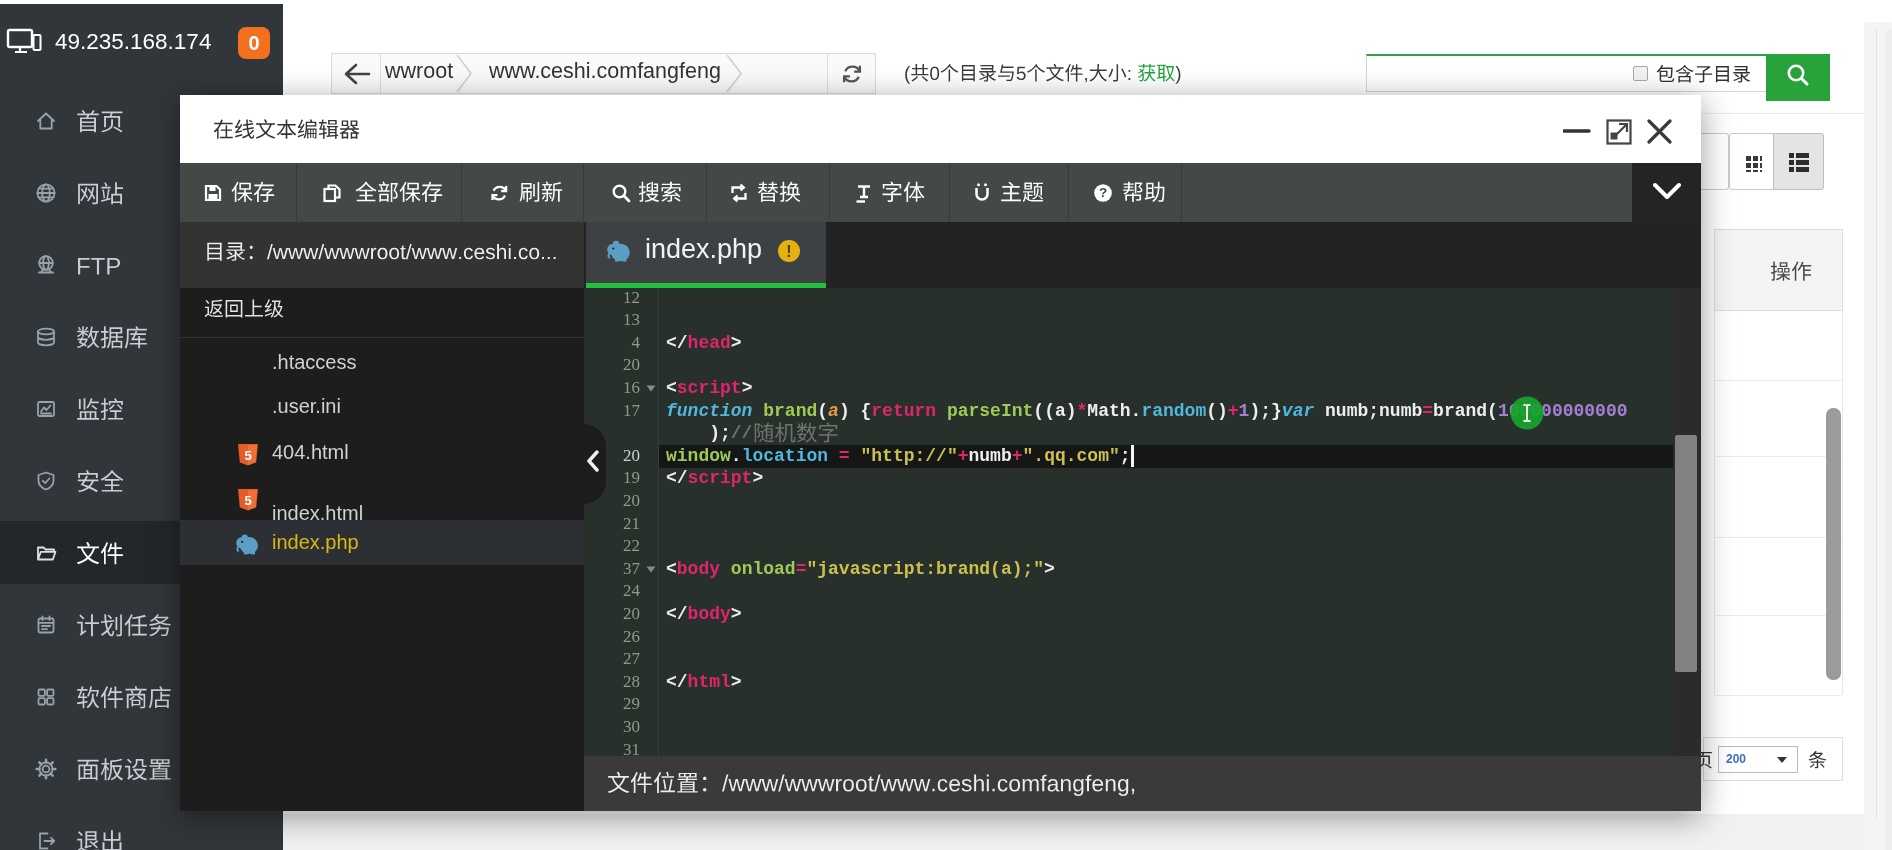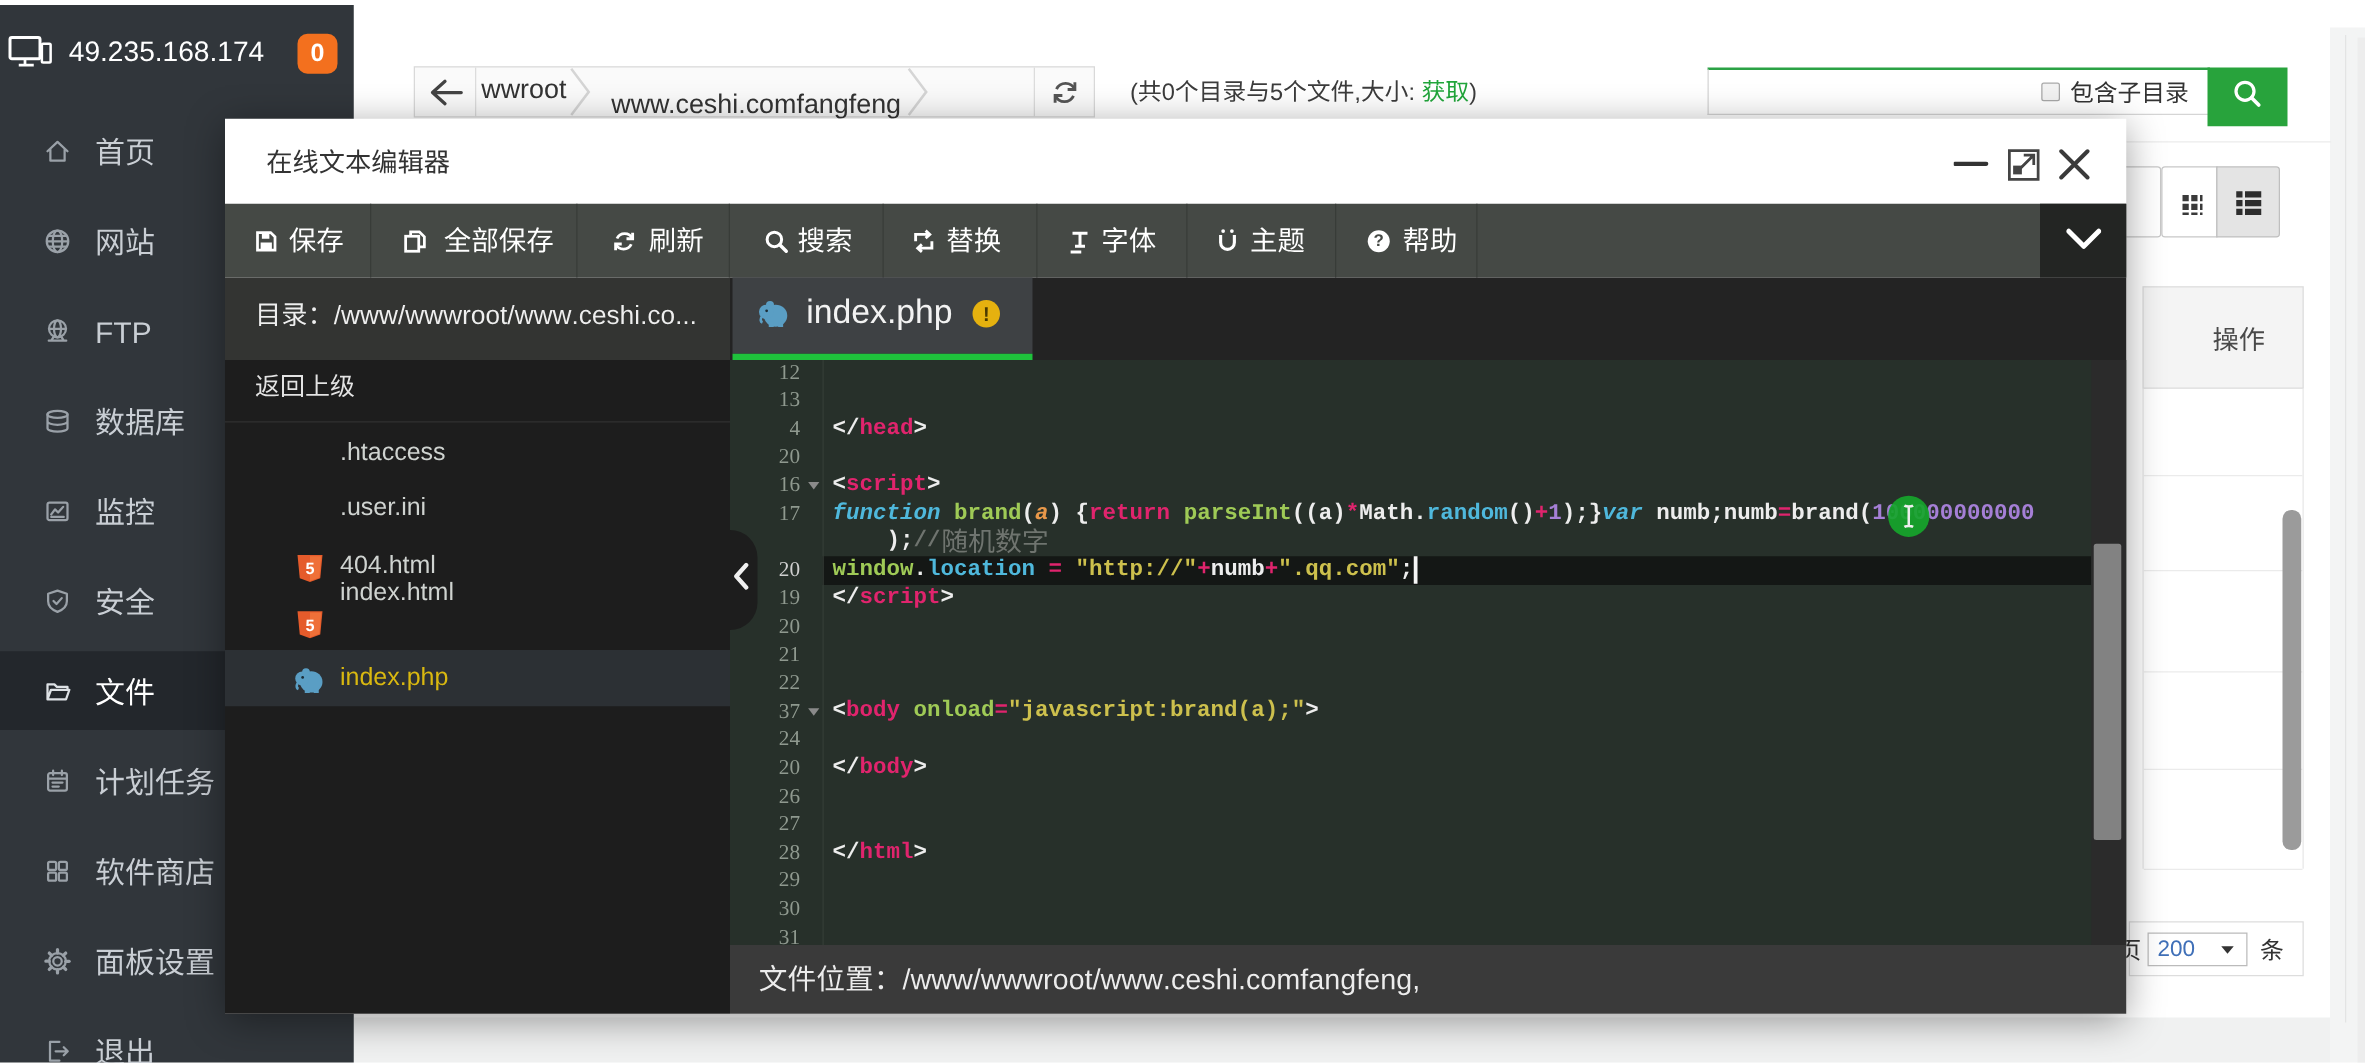--- a/index.html
+++ b/index.html
@@ -130,21 +130,21 @@
     </svg>
     <div style="position:absolute;left:331px;top:53px;width:545px;height:41px;background:#fafafa;border:1px solid #d9d9d9;box-sizing:border-box"></div>
     <svg style="position:absolute;left:342px;top:63px;" width="30" height="22" viewBox="0 0 30 22">
       <path d="M14 2 L4 11 L14 20 M4 11 H27" stroke="#444" stroke-width="2.6" fill="none" stroke-linecap="round" stroke-linejoin="round"></path>
     </svg>
     <div style="position:absolute;left:380px;top:54px;width:1px;height:39px;background:#dcdcdc;"></div>
     <div style="position:absolute;left:385px;top:60.5px;font-family:'Liberation Sans',monospace;font-size:21.5px;font-weight:400;color:#333;line-height:21.5px;white-space:pre;">wwroot</div>
     <svg style="position:absolute;left:455px;top:54px;" width="20" height="39" viewBox="0 0 20 39">
       <path d="M2 1 L16 19.5 L2 38" stroke="#d5d5d5" stroke-width="2" fill="none"></path>
     </svg>
-    <div style="position:absolute;left:489px;top:60.5px;font-family:'Liberation Sans',monospace;font-size:21.5px;font-weight:400;color:#333;line-height:21.5px;white-space:pre;margin-top:12px;">www.ceshi.comfangfeng</div>
+    <div style="position:absolute;left:489px;top:60.5px;font-family:'Liberation Sans',monospace;font-size:21.5px;font-weight:400;color:#333;line-height:21.5px;white-space:pre;">www.ceshi.comfangfeng</div>
     <svg style="position:absolute;left:725px;top:54px;" width="20" height="39" viewBox="0 0 20 39">
       <path d="M2 1 L16 19.5 L2 38" stroke="#d5d5d5" stroke-width="2" fill="none"></path>
     </svg>
     <div style="position:absolute;left:827px;top:54px;width:1px;height:39px;background:#dcdcdc;"></div>
     <svg style="position:absolute;left:840px;top:62px;" width="24" height="24" viewBox="0 0 24 24">
       <path d="M19.7 9.3 A8 8 0 0 0 5.2 9.3 M4.3 14.7 A8 8 0 0 0 18.8 14.7" stroke="#555" stroke-width="2.3" fill="none"></path>
       <path d="M19.9 3.8 V9.6 H14.1 M4.1 20.2 V14.4 H9.9" stroke="#555" stroke-width="2.3" fill="none"></path>
     </svg>
     <svg style="position:absolute;left:904px;top:59.1px;overflow:visible" width="280" height="29" viewBox="0 -20.9 280 29">
       <path transform="translate(0.0 0)" d="M1.2 -4.9Q1.2 -7.6 2.0 -9.8Q2.9 -11.9 4.6 -13.8H6.2Q4.5 -11.8 3.7 -9.7Q2.9 -7.5 2.9 -4.9Q2.9 -2.3 3.7 -0.2Q4.5 2.0 6.2 3.9H4.6Q2.8 2.0 2.0 -0.1Q1.2 -2.2 1.2 -4.9Z M17.5 -2.9C19.3 -1.5 21.6 0.4 22.7 1.5L24.1 0.6C22.9 -0.5 20.5 -2.3 18.7 -3.6ZM12.6 -3.6C11.5 -2.1 9.4 -0.5 7.5 0.5C7.8 0.8 8.3 1.2 8.6 1.5C10.5 0.4 12.7 -1.3 14.1 -3.0ZM8.0 -11.9V-10.6H11.6V-6.0H7.2V-4.7H24.5V-6.0H20.0V-10.6H23.8V-11.9H20.0V-15.8H18.5V-11.9H13.1V-15.8H11.6V-11.9ZM13.1 -6.0V-10.6H18.5V-6.0Z M35.2 -6.5Q35.2 -3.3 34.0 -1.5Q32.8 0.2 30.6 0.2Q28.3 0.2 27.2 -1.5Q26.1 -3.2 26.1 -6.5Q26.1 -9.9 27.2 -11.6Q28.3 -13.3 30.6 -13.3Q33.0 -13.3 34.1 -11.6Q35.2 -9.9 35.2 -6.5ZM33.5 -6.5Q33.5 -9.4 32.8 -10.6Q32.1 -11.9 30.6 -11.9Q29.1 -11.9 28.4 -10.7Q27.8 -9.4 27.8 -6.5Q27.8 -3.8 28.4 -2.5Q29.1 -1.2 30.6 -1.2Q32.1 -1.2 32.8 -2.5Q33.5 -3.8 33.5 -6.5Z M44.6 -10.4V1.5H46.1V-10.4ZM45.5 -16.0C43.6 -12.8 40.2 -10.0 36.6 -8.5C37.0 -8.1 37.4 -7.6 37.6 -7.2C40.5 -8.6 43.4 -10.8 45.4 -13.4C47.9 -10.4 50.4 -8.6 53.3 -7.1C53.5 -7.6 53.9 -8.1 54.3 -8.4C51.4 -9.9 48.7 -11.6 46.2 -14.6L46.8 -15.4Z M59.3 -8.9H69.3V-5.8H59.3ZM59.3 -10.3V-13.4H69.3V-10.3ZM59.3 -4.4H69.3V-1.3H59.3ZM57.9 -14.8V1.4H59.3V0.1H69.3V1.4H70.8V-14.8Z M76.4 -6.0C77.7 -5.3 79.2 -4.3 79.9 -3.5L80.9 -4.5C80.1 -5.2 78.6 -6.3 77.4 -6.9ZM76.4 -14.9V-13.6H88.0L87.9 -11.8H77.0V-10.5H87.8L87.7 -8.8H75.2V-7.5H82.7V-4.0C79.9 -2.9 77.0 -1.7 75.2 -1.0L75.9 0.2C77.8 -0.6 80.3 -1.6 82.7 -2.7V-0.0C82.7 0.2 82.6 0.3 82.3 0.3C82.0 0.3 80.9 0.3 79.8 0.3C80.0 0.7 80.2 1.2 80.3 1.6C81.7 1.6 82.7 1.6 83.3 1.3C83.9 1.1 84.1 0.8 84.1 -0.0V-4.5C85.7 -2.0 88.1 -0.2 91.1 0.8C91.3 0.4 91.7 -0.2 92.0 -0.5C89.9 -1.0 88.2 -2.0 86.7 -3.4C87.9 -4.1 89.4 -5.2 90.5 -6.1L89.3 -7.0C88.4 -6.2 87.0 -5.1 85.8 -4.3C85.1 -5.1 84.6 -6.0 84.1 -6.9V-7.5H91.8V-8.8H89.2C89.3 -10.7 89.5 -13.1 89.5 -14.9L88.4 -15.0L88.1 -14.9Z M94.0 -4.5V-3.2H105.8V-4.5ZM97.9 -15.5C97.4 -12.9 96.6 -9.3 96.0 -7.2L97.2 -7.2H97.5H108.2C107.8 -2.9 107.3 -0.9 106.6 -0.3C106.3 -0.1 106.1 -0.1 105.6 -0.1C105.1 -0.1 103.6 -0.1 102.1 -0.2C102.4 0.2 102.6 0.8 102.6 1.2C104.0 1.3 105.3 1.3 106.0 1.3C106.8 1.2 107.3 1.1 107.8 0.6C108.7 -0.2 109.2 -2.4 109.8 -7.8C109.8 -8.1 109.8 -8.5 109.8 -8.5H97.9C98.1 -9.6 98.3 -10.8 98.6 -12.0H109.5V-13.3H98.9L99.3 -15.4Z M121.7 -4.3Q121.7 -2.2 120.4 -1.0Q119.2 0.2 117.0 0.2Q115.2 0.2 114.1 -0.6Q113.0 -1.4 112.7 -2.9L114.3 -3.1Q114.9 -1.2 117.1 -1.2Q118.4 -1.2 119.2 -2.0Q119.9 -2.8 119.9 -4.2Q119.9 -5.5 119.2 -6.2Q118.4 -7.0 117.1 -7.0Q116.4 -7.0 115.8 -6.8Q115.3 -6.5 114.7 -6.0H113.0L113.5 -13.1H120.9V-11.7H115.0L114.7 -7.5Q115.8 -8.3 117.4 -8.3Q119.4 -8.3 120.5 -7.2Q121.7 -6.1 121.7 -4.3Z M131.2 -10.4V1.5H132.7V-10.4ZM132.1 -16.0C130.2 -12.8 126.7 -10.0 123.1 -8.5C123.5 -8.1 123.9 -7.6 124.2 -7.2C127.1 -8.6 129.9 -10.8 132.0 -13.4C134.5 -10.4 137.0 -8.6 139.8 -7.1C140.1 -7.6 140.5 -8.1 140.9 -8.4C137.9 -9.9 135.2 -11.6 132.8 -14.6L133.3 -15.4Z M149.5 -15.6C150.1 -14.7 150.7 -13.4 150.9 -12.7L152.5 -13.2C152.2 -13.9 151.5 -15.2 151.0 -16.1ZM142.4 -12.6V-11.2H145.4C146.5 -8.3 148.0 -5.8 150.0 -3.8C147.9 -2.1 145.3 -0.8 142.1 0.1C142.4 0.5 142.9 1.1 143.0 1.5C146.2 0.5 148.9 -0.9 151.0 -2.8C153.1 -0.9 155.7 0.5 158.8 1.4C159.1 1.0 159.5 0.4 159.8 0.1C156.8 -0.7 154.2 -2.0 152.1 -3.8C154.0 -5.8 155.5 -8.2 156.6 -11.2H159.6V-12.6ZM151.0 -4.8C149.3 -6.6 147.8 -8.8 146.9 -11.2H155.0C154.0 -8.6 152.7 -6.5 151.0 -4.8Z M166.5 -6.5V-5.1H171.9V1.5H173.4V-5.1H178.6V-6.5H173.4V-10.7H177.7V-12.1H173.4V-15.7H171.9V-12.1H169.4C169.6 -12.9 169.8 -13.8 170.0 -14.7L168.7 -15.0C168.2 -12.5 167.4 -10.1 166.3 -8.5C166.7 -8.3 167.3 -8.0 167.5 -7.8C168.1 -8.6 168.5 -9.6 168.9 -10.7H171.9V-6.5ZM165.6 -15.9C164.5 -13.0 162.9 -10.2 161.1 -8.3C161.3 -8.0 161.7 -7.2 161.9 -6.9C162.5 -7.5 163.1 -8.3 163.6 -9.1V1.5H165.0V-11.3C165.7 -12.7 166.4 -14.1 166.9 -15.5Z M183.0 -2.0V-0.5Q183.0 0.5 182.9 1.2Q182.7 1.8 182.3 2.4H181.2Q182.0 1.2 182.0 0.0H181.2V-2.0Z M193.5 -15.9C193.5 -14.4 193.5 -12.5 193.2 -10.5H185.9V-9.0H193.0C192.2 -5.4 190.3 -1.7 185.6 0.3C186.0 0.6 186.4 1.1 186.6 1.5C191.3 -0.6 193.3 -4.3 194.3 -8.0C195.7 -3.6 198.2 -0.3 201.9 1.5C202.1 1.1 202.6 0.5 202.9 0.2C199.3 -1.4 196.8 -4.8 195.4 -9.0H202.6V-10.5H194.7C195.0 -12.5 195.0 -14.4 195.0 -15.9Z M212.6 -15.7V-0.5C212.6 -0.1 212.4 0.0 212.0 0.1C211.6 0.1 210.3 0.1 208.9 0.0C209.1 0.4 209.4 1.1 209.5 1.5C211.2 1.5 212.4 1.5 213.1 1.3C213.8 1.0 214.1 0.6 214.1 -0.5V-15.7ZM217.1 -10.8C218.8 -8.1 220.3 -4.6 220.7 -2.3L222.3 -2.9C221.8 -5.2 220.2 -8.7 218.5 -11.4ZM207.6 -11.2C207.1 -8.7 206.0 -5.4 204.3 -3.4C204.7 -3.2 205.4 -2.9 205.7 -2.6C207.4 -4.7 208.5 -8.2 209.2 -11.0Z M224.5 -8.1V-10.0H226.3V-8.1ZM224.5 0.0V-1.9H226.3V0.0Z" fill="#3c3c3c"></path>
@@ -194,21 +194,21 @@
     <div style="position:absolute;left:1715px;top:456px;width:127px;height:1px;background:#ebebeb;"></div>
     <div style="position:absolute;left:1715px;top:537px;width:127px;height:1px;background:#ebebeb;"></div>
     <div style="position:absolute;left:1715px;top:615px;width:127px;height:1px;background:#ebebeb;"></div>
     <div style="position:absolute;left:1715px;top:695px;width:127px;height:1px;background:#ebebeb;"></div>
     <div style="position:absolute;left:1826px;top:408px;width:15px;height:272px;background:#9b9b9b;border-radius:7px"></div>
     <div style="position:absolute;left:1703px;top:737px;width:140px;height:44px;background:#fff;border:1px solid #ddd;box-sizing:border-box"></div>
     <svg style="position:absolute;left:1694px;top:746.1px;overflow:visible" width="22" height="29" viewBox="0 -20.9 22 29">
       <path d="M8.8 -8.8V-5.3C8.8 -3.3 8.0 -1.0 0.9 0.4C1.3 0.7 1.7 1.2 1.8 1.5C9.2 -0.1 10.3 -2.7 10.3 -5.3V-8.8ZM10.4 -2.1C12.6 -1.1 15.4 0.5 16.8 1.6L17.7 0.4C16.2 -0.6 13.4 -2.1 11.2 -3.1ZM3.2 -11.3V-2.4H4.7V-10.0H14.4V-2.5H15.9V-11.3H9.1C9.4 -12.0 9.8 -12.8 10.2 -13.6H17.8V-14.9H1.4V-13.6H8.5C8.3 -12.8 8.0 -12.0 7.7 -11.3Z" fill="#333"></path>
     </svg>
     <div style="position:absolute;left:1718px;top:746px;width:80px;height:27px;background:#fff;border:1px solid #bbb;box-sizing:border-box"></div>
-    <div style="position:absolute;left:1726px;top:749.7px;font-family:'Liberation Sans',monospace;font-size:18px;font-weight:400;color:#4070b8;line-height:18px;white-space:pre;">200</div>
+    <div style="position:absolute;left:1726px;top:749.7px;font-family:'Liberation Sans',monospace;font-size:12px;font-weight:700;color:#4070b8;line-height:18px;white-space:pre;">200</div>
     <svg style="position:absolute;left:1776px;top:756px;" width="12" height="8" viewBox="0 0 12 8">
       <path d="M1 1 L6 7 L11 1 Z" fill="#333"></path>
     </svg>
     <svg style="position:absolute;left:1808px;top:746.1px;overflow:visible" width="22" height="29" viewBox="0 -20.9 22 29">
       <path d="M5.7 -3.5C4.8 -2.3 3.1 -0.9 1.8 -0.2C2.1 0.0 2.5 0.5 2.8 0.8C4.1 -0.0 5.8 -1.6 6.8 -2.9ZM12.0 -2.8C13.3 -1.7 14.8 -0.1 15.5 0.9L16.6 0.1C15.9 -0.9 14.3 -2.5 13.0 -3.5ZM12.7 -13.0C11.9 -12.0 10.8 -11.1 9.5 -10.4C8.3 -11.1 7.3 -11.9 6.5 -12.9L6.6 -13.0ZM7.2 -16.0C6.2 -14.3 4.2 -12.3 1.4 -10.9C1.7 -10.7 2.2 -10.2 2.4 -9.9C3.6 -10.5 4.7 -11.2 5.6 -12.0C6.3 -11.2 7.2 -10.4 8.2 -9.7C5.9 -8.6 3.2 -7.9 0.7 -7.6C0.9 -7.3 1.2 -6.7 1.3 -6.3C4.2 -6.8 7.1 -7.6 9.5 -8.9C11.8 -7.7 14.5 -6.9 17.5 -6.4C17.7 -6.8 18.0 -7.4 18.3 -7.7C15.6 -8.1 13.0 -8.7 10.9 -9.7C12.6 -10.8 13.9 -12.1 14.9 -13.7L13.9 -14.3L13.6 -14.2H7.7C8.1 -14.7 8.4 -15.2 8.7 -15.7ZM8.8 -7.5V-5.5H2.8V-4.2H8.8V-0.1C8.8 0.2 8.7 0.2 8.5 0.2C8.3 0.2 7.5 0.2 6.8 0.2C7.0 0.6 7.2 1.1 7.2 1.4C8.3 1.4 9.1 1.4 9.6 1.2C10.1 1.0 10.2 0.7 10.2 -0.1V-4.2H16.2V-5.5H10.2V-7.5Z" fill="#333"></path>
     </svg>
     <div style="position:absolute;left:180px;top:95px;width:1521px;height:716px;background:#fff;box-shadow:0 6px 30px rgba(0,0,0,0.4)"></div>
     <svg style="position:absolute;left:213px;top:113.9px;overflow:visible" width="150" height="32" viewBox="0 -23.1 150 32">
       <path d="M8.2 -17.6C7.9 -16.6 7.5 -15.5 7.1 -14.4H1.3V-12.9H6.4C5.1 -10.2 3.2 -7.7 0.8 -6.0C1.1 -5.6 1.4 -5.0 1.6 -4.6C2.5 -5.2 3.3 -5.9 4.1 -6.7V1.6H5.6V-8.5C6.6 -9.9 7.5 -11.4 8.2 -12.9H19.7V-14.4H8.8C9.2 -15.3 9.6 -16.3 9.8 -17.2ZM12.6 -11.8V-7.7H7.8V-6.3H12.6V-0.3H7.0V1.2H19.7V-0.3H14.1V-6.3H18.9V-7.7H14.1V-11.8Z M22.1 -1.1 22.5 0.4C24.4 -0.2 26.9 -1.0 29.4 -1.7L29.1 -3.0C26.5 -2.3 23.9 -1.6 22.1 -1.1ZM35.8 -16.4C36.8 -15.9 38.2 -15.1 38.8 -14.5L39.8 -15.5C39.1 -16.0 37.7 -16.8 36.7 -17.3ZM22.5 -8.9C22.8 -9.0 23.3 -9.2 25.9 -9.5C24.9 -8.1 24.1 -7.1 23.7 -6.7C23.1 -5.9 22.6 -5.4 22.1 -5.3C22.3 -4.9 22.6 -4.1 22.6 -3.8C23.1 -4.1 23.8 -4.3 29.1 -5.4C29.0 -5.7 29.0 -6.3 29.1 -6.7L24.9 -5.9C26.5 -7.8 28.1 -10.1 29.4 -12.4L28.1 -13.2C27.7 -12.5 27.2 -11.7 26.8 -10.9L24.1 -10.6C25.4 -12.4 26.6 -14.7 27.5 -16.9L26.0 -17.6C25.2 -15.1 23.6 -12.4 23.2 -11.7C22.7 -11.0 22.4 -10.5 22.0 -10.4C22.2 -10.0 22.4 -9.2 22.5 -8.9ZM39.6 -7.3C38.8 -6.0 37.7 -4.8 36.3 -3.7C36.0 -4.9 35.7 -6.2 35.4 -7.7L40.8 -8.7L40.6 -10.1L35.3 -9.1C35.2 -10.0 35.0 -10.9 35.0 -11.9L40.2 -12.7L40.0 -14.1L34.9 -13.3C34.8 -14.7 34.8 -16.2 34.8 -17.7H33.3C33.3 -16.1 33.3 -14.6 33.4 -13.1L30.1 -12.6L30.3 -11.2L33.5 -11.7C33.6 -10.7 33.7 -9.7 33.8 -8.8L29.7 -8.1L29.9 -6.7L34.0 -7.4C34.2 -5.7 34.5 -4.1 35.0 -2.8C33.2 -1.6 31.1 -0.7 29.0 0.0C29.4 0.4 29.8 0.9 30.0 1.3C32.0 0.6 33.8 -0.3 35.5 -1.4C36.4 0.5 37.5 1.6 39.0 1.6C40.4 1.6 40.9 0.9 41.2 -1.4C40.9 -1.6 40.4 -1.9 40.0 -2.3C39.9 -0.4 39.7 0.1 39.2 0.1C38.2 0.1 37.5 -0.8 36.8 -2.3C38.5 -3.6 39.9 -5.1 41.0 -6.7Z M50.9 -17.3C51.5 -16.3 52.2 -14.8 52.4 -14.0L54.2 -14.6C53.9 -15.4 53.2 -16.8 52.5 -17.8ZM43.0 -13.9V-12.4H46.3C47.6 -9.2 49.2 -6.4 51.4 -4.2C49.1 -2.3 46.2 -0.8 42.8 0.1C43.1 0.5 43.6 1.3 43.7 1.6C47.2 0.5 50.2 -1.0 52.5 -3.1C54.9 -1.0 57.8 0.6 61.2 1.5C61.5 1.1 62.0 0.4 62.3 0.1C58.9 -0.8 56.1 -2.2 53.8 -4.2C55.9 -6.4 57.5 -9.1 58.7 -12.4H62.0V-13.9ZM52.6 -5.3C50.6 -7.3 49.1 -9.7 48.0 -12.4H56.9C55.9 -9.6 54.4 -7.2 52.6 -5.3Z M72.7 -17.6V-13.2H64.4V-11.6H70.7C69.2 -8.0 66.6 -4.6 63.8 -2.9C64.2 -2.6 64.7 -2.1 64.9 -1.7C68.0 -3.7 70.7 -7.5 72.3 -11.6H72.7V-3.8H67.7V-2.2H72.7V1.7H74.3V-2.2H79.2V-3.8H74.3V-11.6H74.6C76.2 -7.5 78.9 -3.7 82.0 -1.7C82.3 -2.1 82.9 -2.8 83.3 -3.1C80.3 -4.7 77.7 -8.1 76.2 -11.6H82.7V-13.2H74.3V-17.6Z M84.8 -1.1 85.2 0.3C86.9 -0.4 89.1 -1.3 91.3 -2.2L91.0 -3.4C88.7 -2.5 86.4 -1.7 84.8 -1.1ZM85.3 -8.9C85.6 -9.0 86.1 -9.1 88.3 -9.5C87.5 -8.1 86.8 -7.0 86.4 -6.6C85.8 -5.8 85.4 -5.3 84.9 -5.2C85.1 -4.8 85.3 -4.1 85.4 -3.8C85.8 -4.1 86.5 -4.3 91.1 -5.4C91.1 -5.7 91.0 -6.3 91.0 -6.7L87.5 -5.9C89.0 -7.9 90.4 -10.2 91.6 -12.5L90.4 -13.3C90.0 -12.5 89.6 -11.6 89.1 -10.9L86.8 -10.6C88.0 -12.5 89.2 -14.8 90.0 -17.1L88.5 -17.6C87.8 -15.1 86.4 -12.3 85.9 -11.6C85.5 -10.9 85.2 -10.4 84.8 -10.3C85.0 -9.9 85.2 -9.2 85.3 -8.9ZM97.1 -7.4V-4.2H95.4V-7.4ZM98.2 -7.4H99.7V-4.2H98.2ZM94.1 -8.7V1.5H95.4V-3.0H97.1V1.0H98.2V-3.0H99.7V1.0H100.7V-3.0H102.3V0.1C102.3 0.3 102.2 0.3 102.1 0.4C101.9 0.4 101.6 0.4 101.1 0.3C101.3 0.7 101.4 1.2 101.5 1.5C102.2 1.5 102.7 1.5 103.1 1.3C103.4 1.1 103.5 0.7 103.5 0.2V-8.7L102.3 -8.7ZM100.7 -7.4H102.3V-4.2H100.7ZM96.7 -17.3C97.0 -16.8 97.4 -16.0 97.6 -15.4H92.7V-10.8C92.7 -7.6 92.5 -2.9 90.6 0.4C90.9 0.6 91.6 1.1 91.8 1.3C93.8 -2.1 94.1 -7.0 94.1 -10.5H103.3V-15.4H99.3C99.1 -16.1 98.6 -17.0 98.2 -17.8ZM94.1 -14.0H101.8V-11.8H94.1Z M116.6 -15.8H122.2V-13.7H116.6ZM115.1 -17.0V-12.5H123.7V-17.0ZM106.7 -7.0C106.9 -7.1 107.5 -7.3 108.2 -7.3H110.1V-4.2L105.8 -3.5L106.2 -2.0L110.1 -2.8V1.6H111.6V-3.1L114.0 -3.5L113.9 -4.9L111.6 -4.5V-7.3H113.5V-8.7H111.6V-11.9H110.1V-8.7H108.1C108.7 -10.1 109.3 -11.9 109.8 -13.7H113.7V-15.2H110.2C110.4 -15.9 110.5 -16.6 110.6 -17.3L109.1 -17.6C109.0 -16.8 108.8 -16.0 108.7 -15.2H106.0V-13.7H108.3C107.9 -12.0 107.4 -10.6 107.2 -10.1C106.8 -9.1 106.6 -8.5 106.2 -8.4C106.4 -8.0 106.6 -7.3 106.7 -7.0ZM122.1 -9.9V-8.1H116.8V-9.9ZM113.4 -1.6 113.7 -0.2 122.1 -0.8V1.7H123.6V-1.0L125.1 -1.1L125.2 -2.4L123.6 -2.3V-9.9H125.0V-11.2H113.9V-9.9H115.3V-1.7ZM122.1 -6.9V-5.1H116.8V-6.9ZM122.1 -3.9V-2.2L116.8 -1.8V-3.9Z M130.1 -15.3H133.7V-12.4H130.1ZM139.1 -15.3H142.8V-12.4H139.1ZM138.9 -10.2C139.8 -9.8 140.8 -9.3 141.5 -8.8H135.5C136.0 -9.5 136.4 -10.2 136.7 -10.9L135.2 -11.2V-16.7H128.7V-11.0H135.1C134.7 -10.3 134.2 -9.5 133.6 -8.8H127.1V-7.4H132.3C130.8 -6.2 129.0 -5.0 126.6 -4.2C126.9 -3.9 127.3 -3.3 127.5 -3.0L128.7 -3.5V1.7H130.2V1.1H133.7V1.6H135.2V-4.8H131.2C132.4 -5.6 133.5 -6.5 134.3 -7.4H138.2C139.1 -6.4 140.3 -5.5 141.5 -4.8H137.7V1.7H139.1V1.1H142.8V1.6H144.4V-3.4L145.4 -3.1C145.6 -3.5 146.1 -4.1 146.4 -4.4C144.1 -4.9 141.8 -6.0 140.2 -7.4H145.9V-8.8H142.3L142.8 -9.4C142.1 -10.0 140.8 -10.6 139.7 -11.0ZM137.6 -16.7V-11.0H144.4V-16.7ZM130.2 -0.3V-3.4H133.7V-0.3ZM139.1 -0.3V-3.4H142.8V-0.3Z" fill="#333"></path>
     </svg>
@@ -324,21 +324,21 @@
     <div style="position:absolute;left:180px;top:337px;width:404px;height:1px;background:#313131;"></div>
     <div style="position:absolute;left:180px;top:520px;width:404px;height:45px;background:#2c3034;"></div>
     <div style="position:absolute;left:272px;top:352.4px;font-family:'Liberation Sans',monospace;font-size:20px;font-weight:400;color:#cfd3d0;line-height:20px;white-space:pre;">.htaccess</div>
     <div style="position:absolute;left:272px;top:396.4px;font-family:'Liberation Sans',monospace;font-size:20px;font-weight:400;color:#cfd3d0;line-height:20px;white-space:pre;">.user.ini</div>
     <div style="position:absolute;left:272px;top:442.4px;font-family:'Liberation Sans',monospace;font-size:20px;font-weight:400;color:#cfd3d0;line-height:20px;white-space:pre;">404.html</div>
     <svg style="position:absolute;left:236px;top:442.5px;" width="24" height="23" viewBox="0 0 24 23">
       <path d="M2 1 H22 L20.2 19.5 L12 22.5 L3.8 19.5 Z" fill="#e55b2b"></path>
 <path d="M12 2 H21 L19.5 19 L12 21.7 Z" fill="#ef7038"></path>
 <text x="12" y="16.5" text-anchor="middle" font-family="Liberation Sans" font-size="13" font-weight="bold" fill="#fff">5</text>
     </svg>
-    <div style="position:absolute;left:272px;top:464px;font-family:'Liberation Sans',monospace;font-size:20px;font-weight:400;color:#cfd3d0;line-height:20px;white-space:pre;">index.html</div>
+    <div style="position:absolute;left:272px;top:503px;font-family:'Liberation Sans',monospace;font-size:20px;font-weight:400;color:#cfd3d0;line-height:20px;white-space:pre;">index.html</div>
     <svg style="position:absolute;left:236px;top:487.5px;" width="24" height="23" viewBox="0 0 24 23">
       <path d="M2 1 H22 L20.2 19.5 L12 22.5 L3.8 19.5 Z" fill="#e55b2b"></path>
 <path d="M12 2 H21 L19.5 19 L12 21.7 Z" fill="#ef7038"></path>
 <text x="12" y="16.5" text-anchor="middle" font-family="Liberation Sans" font-size="13" font-weight="bold" fill="#fff">5</text>
     </svg>
     <div style="position:absolute;left:272px;top:532.4px;font-family:'Liberation Sans',monospace;font-size:20px;font-weight:400;color:#d9b810;line-height:20px;white-space:pre;">index.php</div>
     <svg style="position:absolute;left:234px;top:531.5px;" width="27" height="24" viewBox="0 0 27 24">
       <g fill="#5a9ec4">
 <ellipse cx="15" cy="13.5" rx="9" ry="8.5"></ellipse>
 <circle cx="7.8" cy="10.8" r="5.6"></circle>

